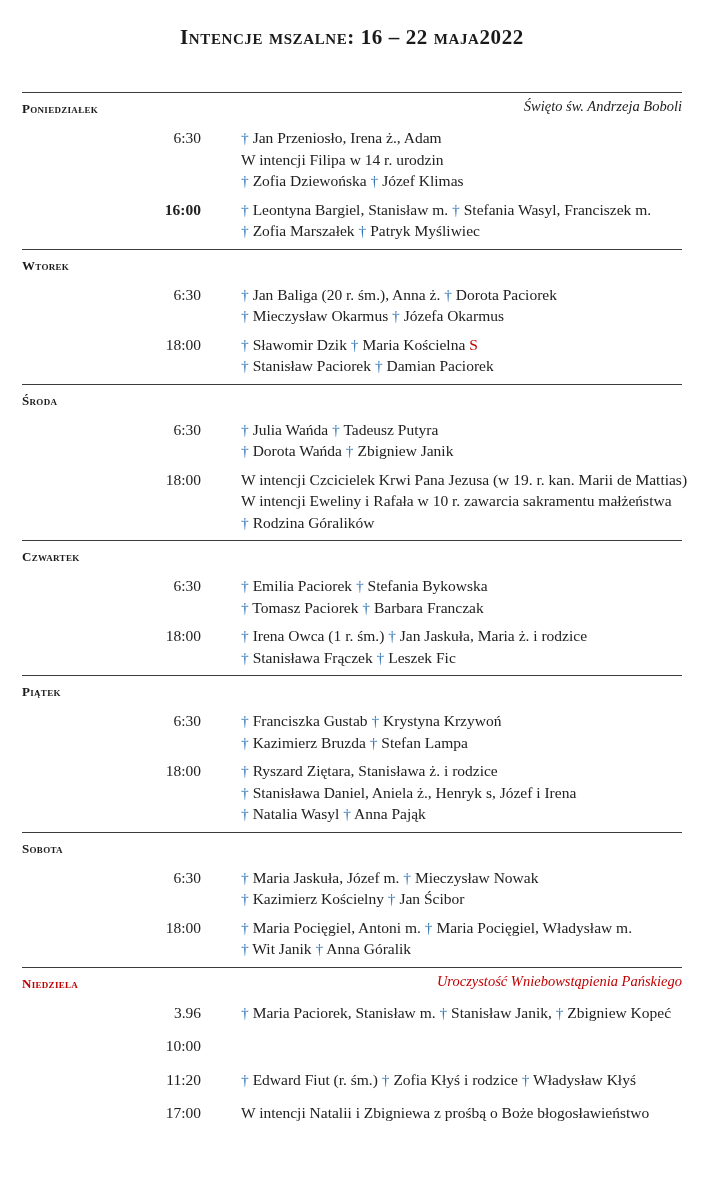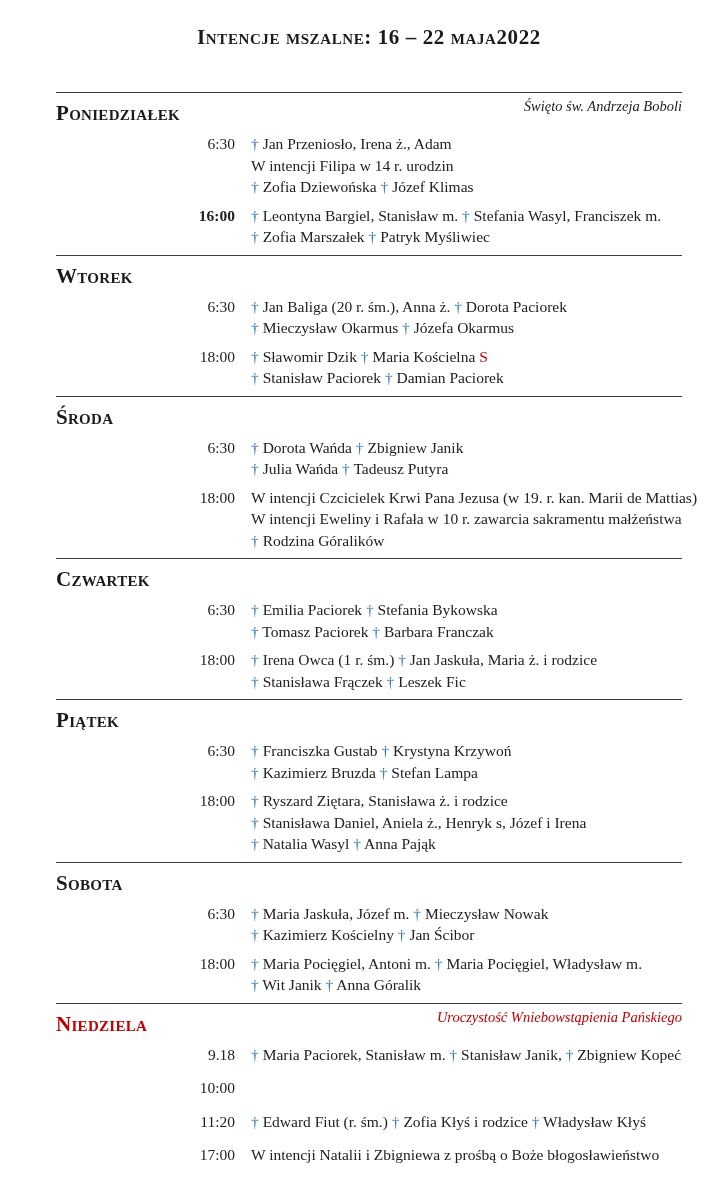--- a/index.html
+++ b/index.html
@@ -5,21 +5,21 @@
   * { margin: 0; padding: 0; box-sizing: border-box; }
   html, body { width: 720px; }
   body {
     width: 720px;
     height: 1200px;
     background: #ffffff;
     font-family: "Liberation Serif", serif;
     color: var(--text, #212121);
     overflow: hidden;
   }
-  .page { padding: 24px 38px 0 56px; }
+  .page { padding: 24px 38px 0 22px; }
   .title {
     text-align: center;
     font-variant: small-caps;
     font-weight: bold;
     font-size: 21px;
     letter-spacing: 0.6px;
     line-height: 26px;
     color: var(--heading, #1a1a1a);
     margin-bottom: 42px;
   }
@@ -30,37 +30,37 @@
   .day-row {
     display: flex;
     justify-content: space-between;
     align-items: flex-start;
     margin-bottom: 7px;
     min-height: 24px;
   }
   .day-name {
     font-variant: small-caps;
     font-weight: bold;
-    font-size: 21px;
+    font-size: 13px;
     letter-spacing: 0.3px;
     padding-top: 5px;
     color: var(--heading, #1a1a1a);
     white-space: nowrap;
   }
   .day-name.red { color: var(--red, #c00000); }
   .day-note {
     font-style: italic;
     font-size: 14.5px;
     line-height: 19px;
     padding-top: 1px;
     text-align: right;
     color: var(--text, #212121);
   }
   .day-note.red { color: var(--red, #c00000); font-weight: normal; }
-  .mass { display: flex; margin-bottom: 7px; }
+  .mass { display: flex; margin-bottom: 7px; gap: 24px; }
   section.day.wide .mass { margin-bottom: 12px; }
   section.day .mass:last-child { margin-bottom: 0; }
   .time {
     flex: none;
     width: 179px;
     text-align: right;
     font-size: 15.5px;
     line-height: 21.5px;
     white-space: nowrap;
   }
@@ -116,22 +116,22 @@
           </div>
         </div>
       </section>
       <section class="day">
         <div class="day-row">
           <div class="day-name">Środa</div>
         </div>
         <div class="mass">
           <div class="time">6:30</div>
           <div class="lines">
+            <div class="line"><span class="cross">† </span><span>Julia Wańda </span><span class="cross">† </span><span>Tadeusz Putyra</span></div>
             <div class="line"><span class="cross">† </span><span>Dorota Wańda </span><span class="cross">† </span><span>Zbigniew Janik</span></div>
-            <div class="line"><span class="cross">† </span><span>Julia Wańda </span><span class="cross">† </span><span>Tadeusz Putyra</span></div>
           </div>
         </div>
         <div class="mass">
           <div class="time">18:00</div>
           <div class="lines">
             <div class="line"><span>W intencji Czcicielek Krwi Pana Jezusa (w 19. r. kan. Marii de Mattias)</span></div>
             <div class="line"><span>W intencji Eweliny i Rafała w 10 r. zawarcia sakramentu małżeństwa</span></div>
             <div class="line"><span class="cross">† </span><span>Rodzina Góralików</span></div>
           </div>
         </div>
@@ -193,21 +193,21 @@
             <div class="line"><span class="cross">† </span><span>Wit Janik </span><span class="cross">† </span><span>Anna Góralik</span></div>
           </div>
         </div>
       </section>
       <section class="day wide">
         <div class="day-row">
           <div class="day-name red">Niedziela</div>
           <div class="day-note red">Uroczystość Wniebowstąpienia Pańskiego</div>
         </div>
         <div class="mass">
-          <div class="time">9.18</div>
+          <div class="time">3.96</div>
           <div class="lines">
             <div class="line"><span class="cross">† </span><span>Maria Paciorek, Stanisław m. </span><span class="cross">† </span><span>Stanisław Janik, </span><span class="cross">† </span><span>Zbigniew Kopeć</span></div>
           </div>
         </div>
         <div class="mass">
           <div class="time">10:00</div>
         </div>
         <div class="mass">
           <div class="time">11:20</div>
           <div class="lines">

